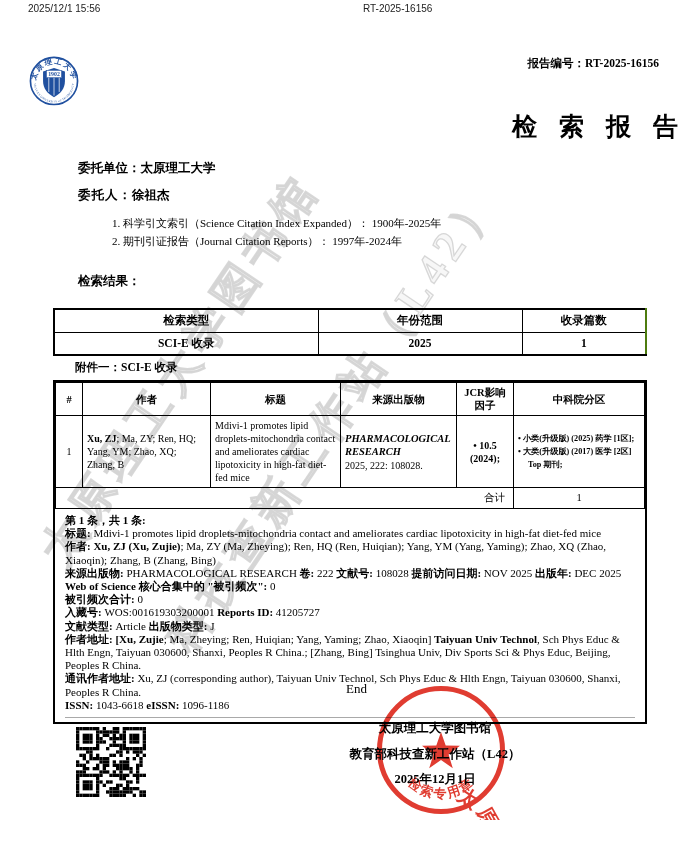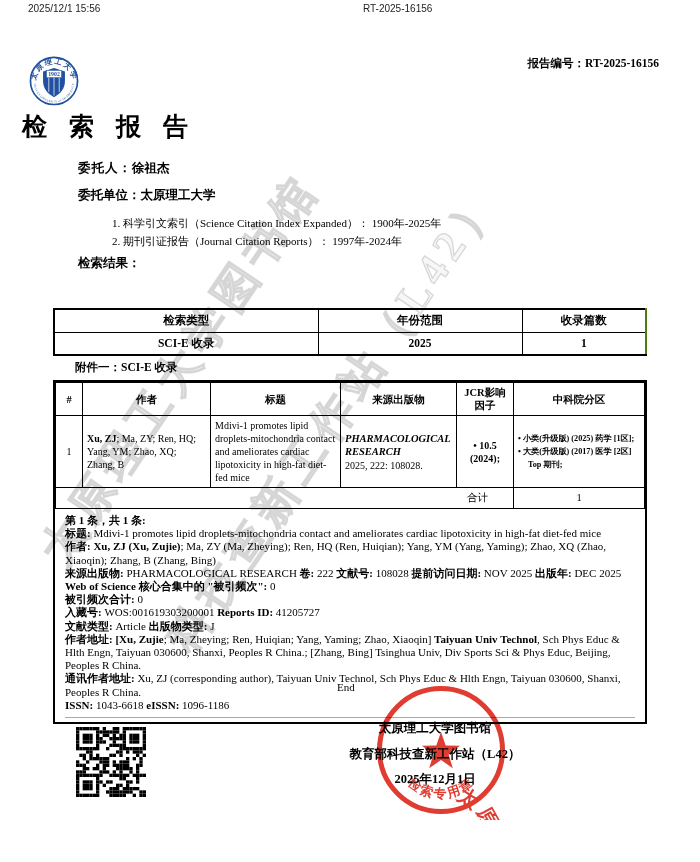--- a/index.html
+++ b/index.html
@@ -22,30 +22,30 @@
   #wm2 { left:178px; top:618px; }
   .content { position:relative; z-index:2; }
   
   .ph { position:absolute; top:3px; font-family:"Liberation Sans","DejaVu Sans",sans-serif; font-size:10px; color:#222; }
   #ph-left { left:28px; }
   #ph-center { left:363px; }
   
   .report-no { position:absolute; top:56px; right:41px; font-size:11.5px; font-weight:700; }
   .logo { position:absolute; left:29px; top:56px; width:50px; height:50px; }
   .doc-title {
-    position:absolute; top:110px; left:0; width:100%; text-align:left;
+    position:absolute; top:110px; left:0; width:100%; text-align:right;
     font-size:25px; font-weight:700; letter-spacing:22px; padding-left:22px;
   }
   
   .fields { position:absolute; left:78px; top:160px; width:560px; }
   .fline { font-size:12.5px; font-weight:700; line-height:16px; margin-bottom:11px; }
   .fline .flabel { letter-spacing:1px; }
   .fitems { padding-left:34px; margin:2px 0 4px 0; }
   .fitem { font-size:11px; font-weight:400; line-height:18px; }
-  .fresult { margin-top:5px; }
+  .fresult { margin-top:23px; }
   
   .t1 { position:absolute; left:53px; top:308px; width:594px; border-collapse:collapse; }
   .t1 td { border:1px solid #000; text-align:center; font-size:11.5px; font-weight:700; height:23px; }
   .t1 tr:first-child td { border-top:2px solid #000; }
   .t1 tr:last-child td { border-bottom:2px solid #000; }
   .t1 td:first-child { border-left:2px solid #000; }
   .t1 td:last-child { border-right:2px solid #4d7c0f;text-align:center; }
   .attach-label { position:absolute; left:75px; top:360px; font-size:11.5px; font-weight:700; }
   
   .attach-box { position:absolute; left:53px; top:380px; width:594px; border:2px solid #000; }
@@ -53,27 +53,27 @@
   .t2 th, .t2 td { border:1px solid #000; padding:3px 4px; vertical-align:middle; }
   .t2 th { font-size:10.5px; font-weight:700; text-align:center; height:32px; line-height:1.25; }
   .t2 td { font-size:10px; line-height:1.3; }
   .t2 .c-num { text-align:center; }
   .t2 .c-jcr { text-align:center; font-weight:700; }
   .t2 .c-jcr .bul::before { content:"•  "; }
   .t2 .c-src .jname { font-weight:700; font-style:italic; font-size:10.5px; }
   .t2 .c-cas { font-size:8.2px; font-weight:700; line-height:1.6; }
   .t2 .c-cas .casitem { display:block; padding-left:10px; text-indent:-10px; }
   .t2 .c-cas .casitem::before { content:"•   "; }
-  .t2 .total-label { text-align:right; padding-right:25px; font-size:10.5px; height:19px; }
+  .t2 .total-label { text-align:right; padding-right:8px; font-size:10.5px; height:19px; }
   .t2 .total-val { text-align:center; font-size:10.5px; }
   .details { padding:5px 10px 4px 10px; }
   .dline { font-size:11px; line-height:13.2px; }
   .details hr { border:none; border-top:1px solid #a9a9a9; margin-top:5px; }
   
-  .end-text { position:absolute; left:337px; top:681px; font-size:11px; }
+  .end-text { position:absolute; left:346px; top:681px; font-size:13px; }
   .qr { position:absolute; left:76px; top:727px; width:70px; height:70px; }
   .sig { position:absolute; left:290px; top:720px; width:290px; text-align:center; }
   .sig div { font-size:12.5px; font-weight:700; line-height:16px; }
   .sig .s1 { margin-bottom:10px; }
   .sig .s2 { margin-bottom:9px; }
   .stamp { position:absolute; left:371px; top:680px; width:140px; height:140px; mix-blend-mode:multiply; opacity:0.92; z-index:3; }
 </style>
 </head>
 <body>
 
@@ -103,22 +103,22 @@
       </text>
       <path d="M 24,11.5 L 34.5,15 V 24 C 34.5,31.5 30,36.3 24,39.5 C 18,36.3 13.5,31.5 13.5,24 V 15 Z" fill="#20509f"></path>
       <path d="M 24,20 V 38 M 19,19 V 34.5 M 29,19 V 34.5" stroke="#fff" stroke-width="0.7" fill="none"></path>
       <rect x="16.8" y="13.8" width="14.4" height="7" fill="#fff" stroke="#20509f" stroke-width="0.5"></rect>
       <text x="24" y="19.3" font-size="5.6" font-weight="bold" fill="#20509f" text-anchor="middle">1902</text>
     </svg>
 
     <div class="doc-title">检索报告</div>
 
     <div class="fields">
+      <div class="fline"><span>委托单位：</span><span>太原理工大学</span></div>
       <div class="fline"><span class="flabel">委托人：</span><span>徐祖杰</span></div>
-      <div class="fline"><span>委托单位：</span><span>太原理工大学</span></div>
       <div class="fitems">
         <div class="fitem">1. 科学引文索引（Science Citation Index Expanded）： 1900年-2025年</div>
         <div class="fitem">2. 期刊引证报告（Journal Citation Reports）： 1997年-2024年</div>
       </div>
       <div class="fline fresult">检索结果：</div>
     </div>
 
     <table class="t1">
       <tbody>
           <tr>

